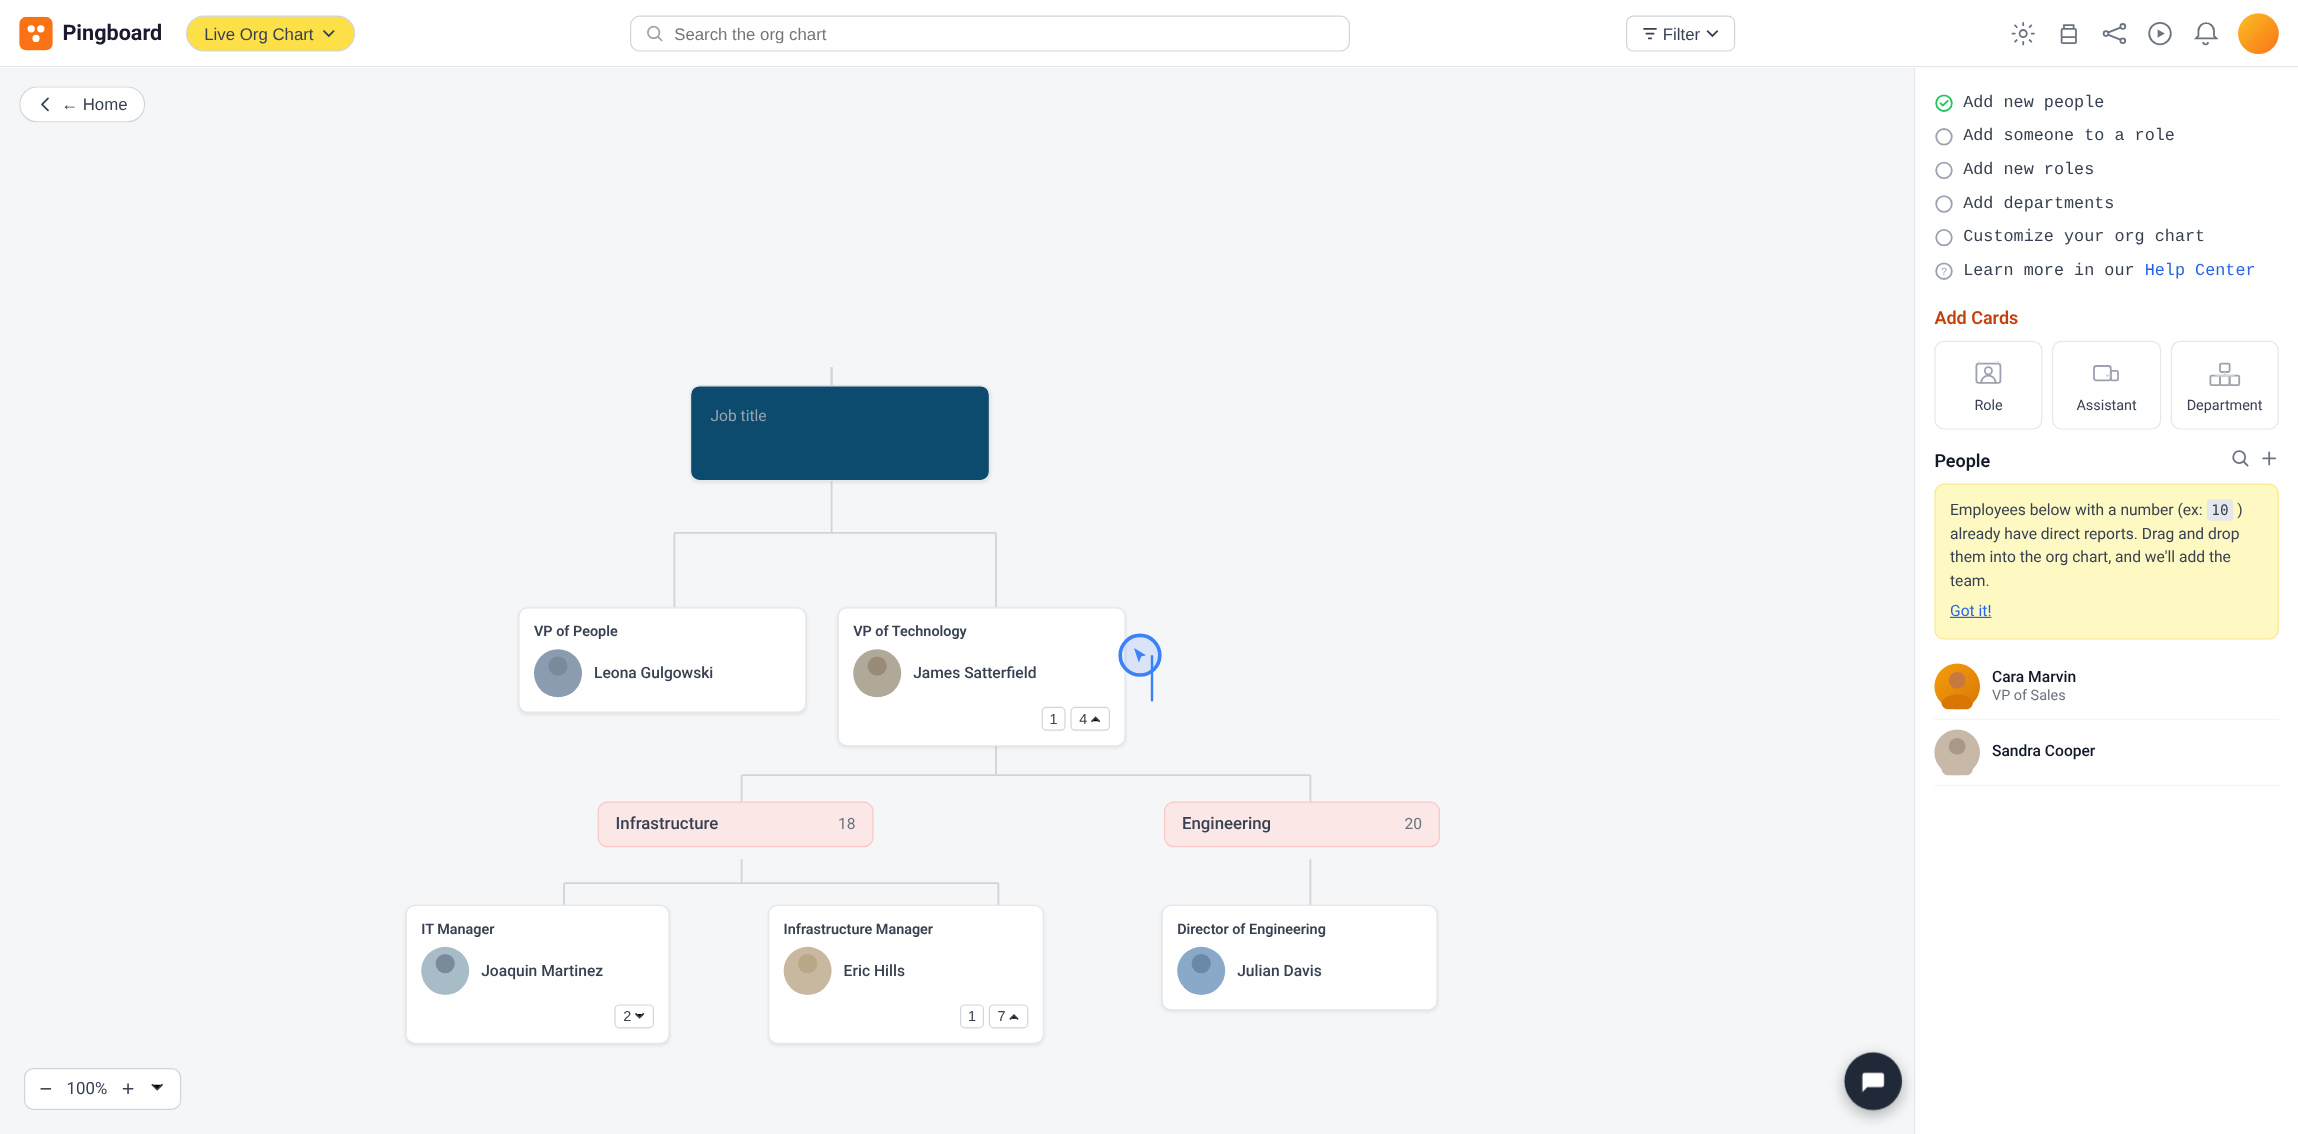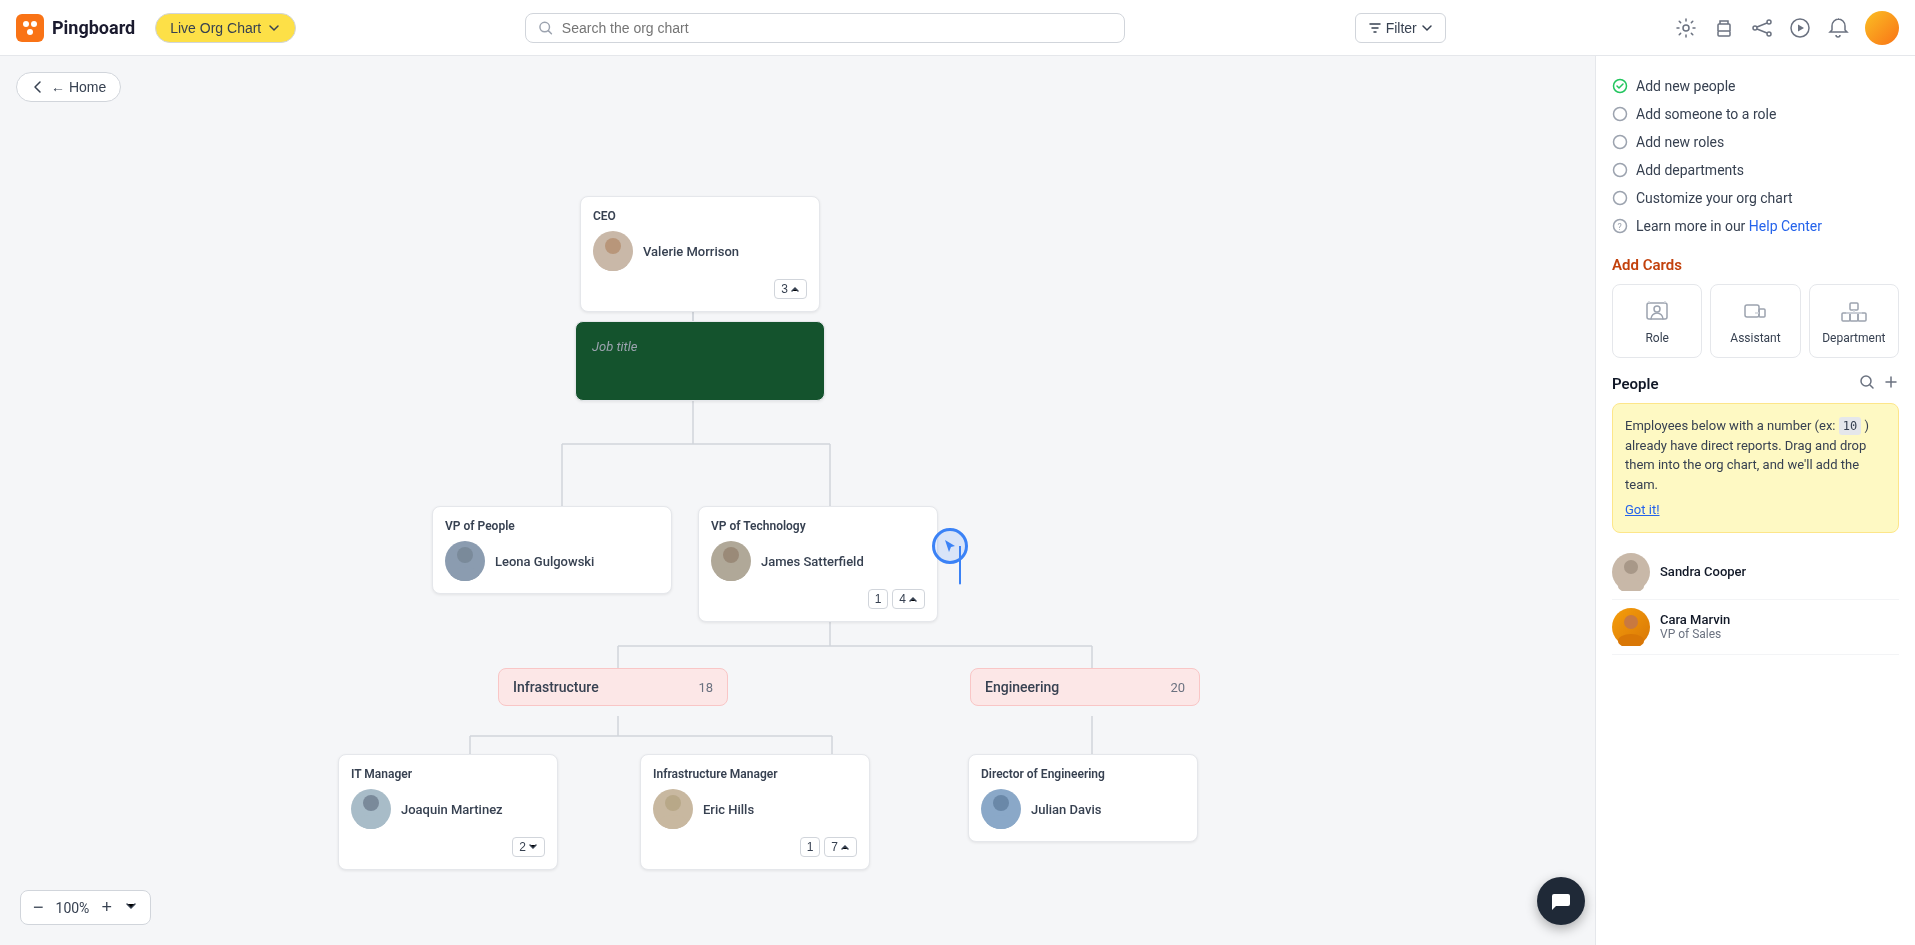--- a/index.html
+++ b/index.html
@@ -93,27 +93,26 @@
     .collapse-btn {
       display: flex; align-items: center; gap: 2px;
       border: 1px solid #d1d5db; border-radius: 4px;
       padding: 2px 6px; font-size: 12px; color: #374151;
       background: #fff; cursor: pointer;
     }
 
     
     .job-title-node {
       position: absolute;
-      background: #14532d;
+      background: #0c4a6e;
       border: 1px solid #e5e7eb;
       border-radius: 8px;
       padding: 14px 16px;
       min-width: 240px;
       box-shadow: 0 1px 3px rgba(0,0,0,0.08);
-      font-style: italic;
     }
     .job-title-placeholder { font-size: 13px; color: #9ca3af; }
 
     
     .dept-node {
       position: absolute;
       background: #fce7e7;
       border: 1px solid #f9c6c6;
       border-radius: 8px;
       padding: 10px 14px;
@@ -131,21 +130,21 @@
     }
 
     
     .right-panel {
       position: fixed; top: 56px; right: 0; width: 320px; bottom: 0;
       background: #fff; border-left: 1px solid #e5e7eb;
       overflow-y: auto; padding: 16px;
     }
     .panel-action {
       display: flex; align-items: center; gap: 8px;
-      padding: 6px 0; font-size: 14px; color: #374151; cursor: pointer;
+      padding: 6px 0; font-size: 14px; color: #374151; cursor: pointer; font-family: Liberation Mono, monospace;
     }
     .panel-action svg { width: 16px; height: 16px; color: #6b7280; }
     .panel-section-title {
       font-size: 15px; font-weight: 600; color: #c2410c; margin: 16px 0 10px;
     }
     .add-cards-grid {
       display: grid; grid-template-columns: repeat(3, 1fr); gap: 8px; margin-bottom: 16px;
     }
     .card-type {
       display: flex; flex-direction: column; align-items: center; justify-content: center;
@@ -298,40 +297,20 @@
 
     <line x1="470" y1="680" x2="470" y2="698"></line>
 
     <line x1="832" y1="680" x2="832" y2="698"></line>
 
     <line x1="1092" y1="660" x2="1092" y2="698"></line>
 
     <path class="active-connector" d="M 960 490 C 960 540 960 540 960 490" stroke="#3b82f6"></path>
   </svg>
 
-  <div class="org-node" style="left: 580px; top: 140px; min-width: 240px;">
-    <div class="role-title">CEO</div>
-    <div class="person-row">
-      <div class="person-avatar" style="background: #c9b8a8;">
-        <svg viewBox="0 0 40 40" fill="none" width="40" height="40">
-            <circle cx="20" cy="15" r="8" fill="#b8967a"></circle>
-            <ellipse cx="20" cy="35" rx="14" ry="8" fill="#c9b8a8"></ellipse>
-          </svg>
-      </div>
-      <span class="person-name">Valerie Morrison</span>
-    </div>
-    <div class="node-footer">
-      <button class="collapse-btn">
-        <span>3</span>
-        <svg width="10" height="10" viewBox="0 0 10 10">
-            <path d="M2 7l3-3 3 3" stroke="#374151" stroke-width="1.5" stroke-linecap="round"></path>
-          </svg>
-      </button>
-    </div>
-  </div>
 
   <div class="job-title-node" style="left: 575px; top: 265px; min-width: 250px; min-height: 80px;">
     <span class="job-title-placeholder">Job title</span>
   </div>
 
   <div class="org-node" style="left: 432px; top: 450px; min-width: 240px;">
     <div class="role-title">VP of People</div>
     <div class="person-row">
       <div class="person-avatar" style="background: #8b9cb0;">
         <svg viewBox="0 0 40 40" fill="none" width="40" height="40">
@@ -543,43 +522,43 @@
       </button>
     </div>
   </div>
 
   <div class="info-box">
     <span>Employees below with a number (ex: </span><span class="number-badge">10</span><span> ) already have direct reports. Drag and drop them into the org chart, and we'll add the team.</span>
     <a class="got-it-link">Got it!</a>
   </div>
 
   <div class="person-list-item">
+    <div class="person-list-avatar" style="background: linear-gradient(135deg, #f59e0b, #d97706);">
+      <svg viewBox="0 0 38 38" fill="none" width="38" height="38">
+          <circle cx="19" cy="14" r="7" fill="#c87941"></circle>
+          <ellipse cx="19" cy="33" rx="13" ry="7" fill="#d97706"></ellipse>
+        </svg>
+    </div>
+    <div class="person-list-info">
+      <div class="person-list-name">Cara Marvin</div>
+      <div class="person-list-role">VP of Sales</div>
+    </div>
+  </div>
+
+  <div class="person-list-item">
     <div class="person-list-avatar" style="background: #c8b8a8;">
       <svg viewBox="0 0 38 38" fill="none" width="38" height="38">
           <circle cx="19" cy="14" r="7" fill="#a89888"></circle>
           <ellipse cx="19" cy="33" rx="13" ry="7" fill="#c8b8a8"></ellipse>
         </svg>
     </div>
     <div class="person-list-info">
       <div class="person-list-name">Sandra Cooper</div>
       <div class="person-list-role"></div>
     </div>
   </div>
-
-  <div class="person-list-item">
-    <div class="person-list-avatar" style="background: linear-gradient(135deg, #f59e0b, #d97706);">
-      <svg viewBox="0 0 38 38" fill="none" width="38" height="38">
-          <circle cx="19" cy="14" r="7" fill="#c87941"></circle>
-          <ellipse cx="19" cy="33" rx="13" ry="7" fill="#d97706"></ellipse>
-        </svg>
-    </div>
-    <div class="person-list-info">
-      <div class="person-list-name">Cara Marvin</div>
-      <div class="person-list-role">VP of Sales</div>
-    </div>
-  </div>
 </div>
 
 <div class="chat-btn">
   <svg width="22" height="22" viewBox="0 0 22 22" fill="none">
       <path d="M4 4h14a2 2 0 012 2v8a2 2 0 01-2 2H6l-4 4V6a2 2 0 012-2z" fill="white"></path>
     </svg>
 </div>
 
 </body></html>

